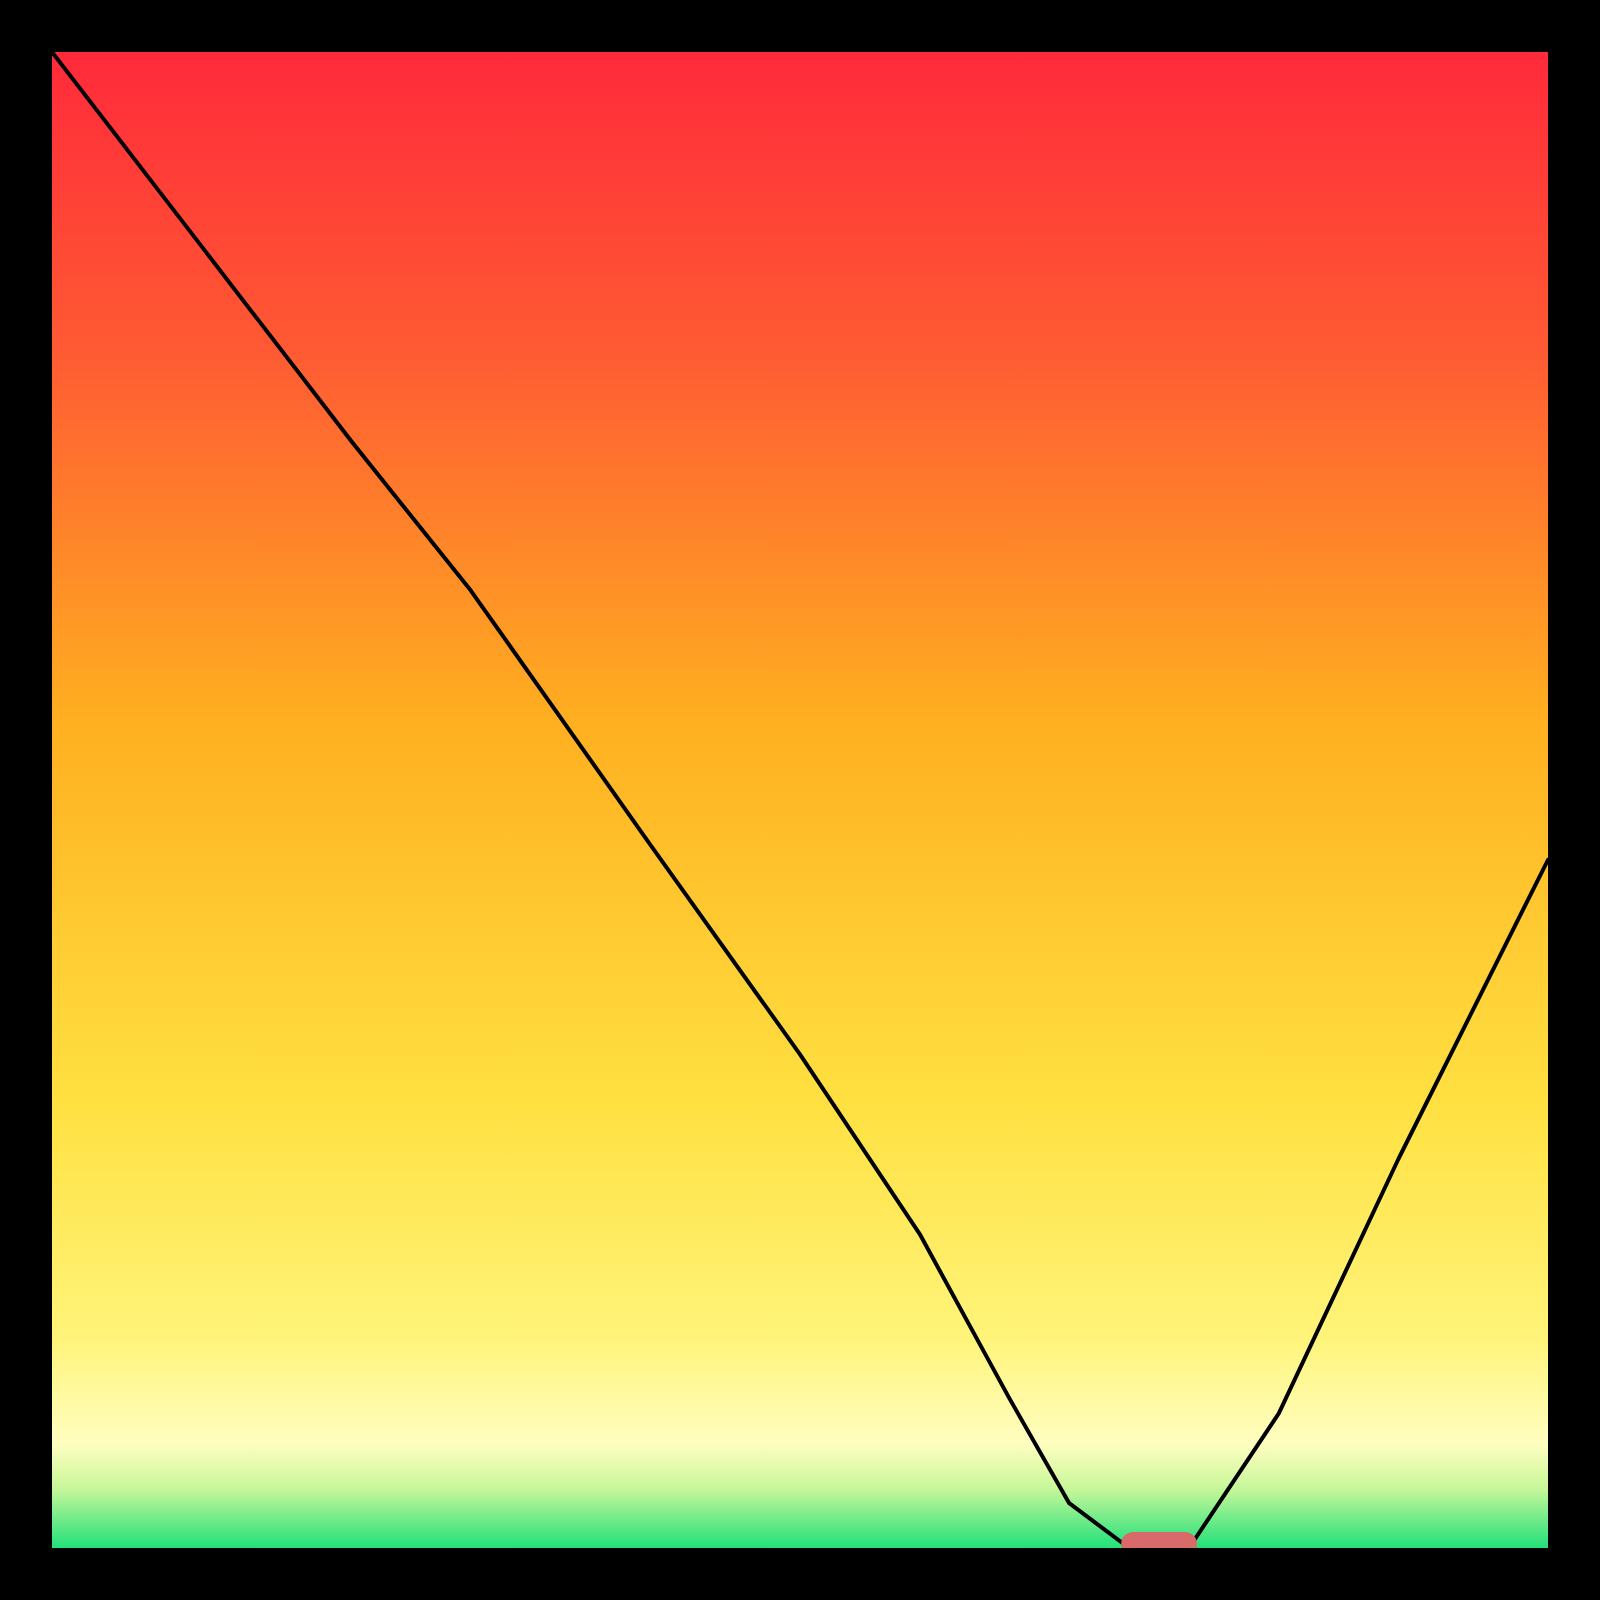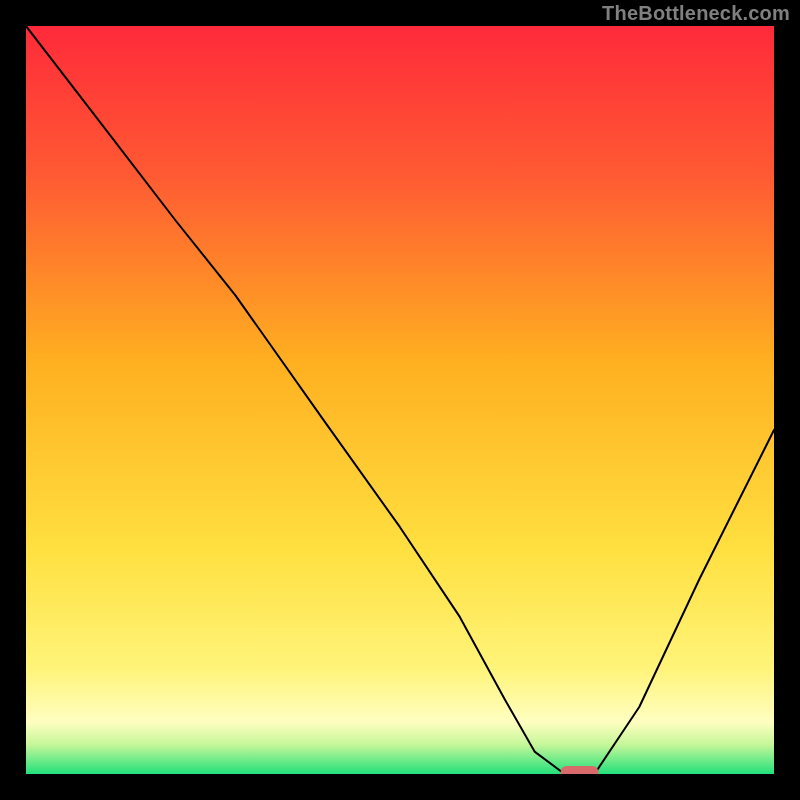--- a/index.html
+++ b/index.html
@@ -21,21 +21,20 @@
     position: absolute;
     inset: 0;
     width: 100%; height: 100%;
     display: block;
   }
 </style>
 </head>
 <body>
 <div class="outer">
 
-  <div class="watermark">TheBottleneck.com</div>
 
   <div class="plot-wrap">
     <svg class="chart" viewBox="0 0 748 748" preserveAspectRatio="none">
       <defs>
         <linearGradient id="bg-grad" x1="0" y1="0" x2="0" y2="1">
           <stop id="g0" offset="0.00%" stop-color="#ff2a3a"></stop>
           <stop id="g1" offset="20.00%" stop-color="#ff5a33"></stop>
           <stop id="g2" offset="45.00%" stop-color="#ffb020"></stop>
           <stop id="g3" offset="70.00%" stop-color="#ffe040"></stop>
           <stop id="g4" offset="86.00%" stop-color="#fff47a"></stop>

